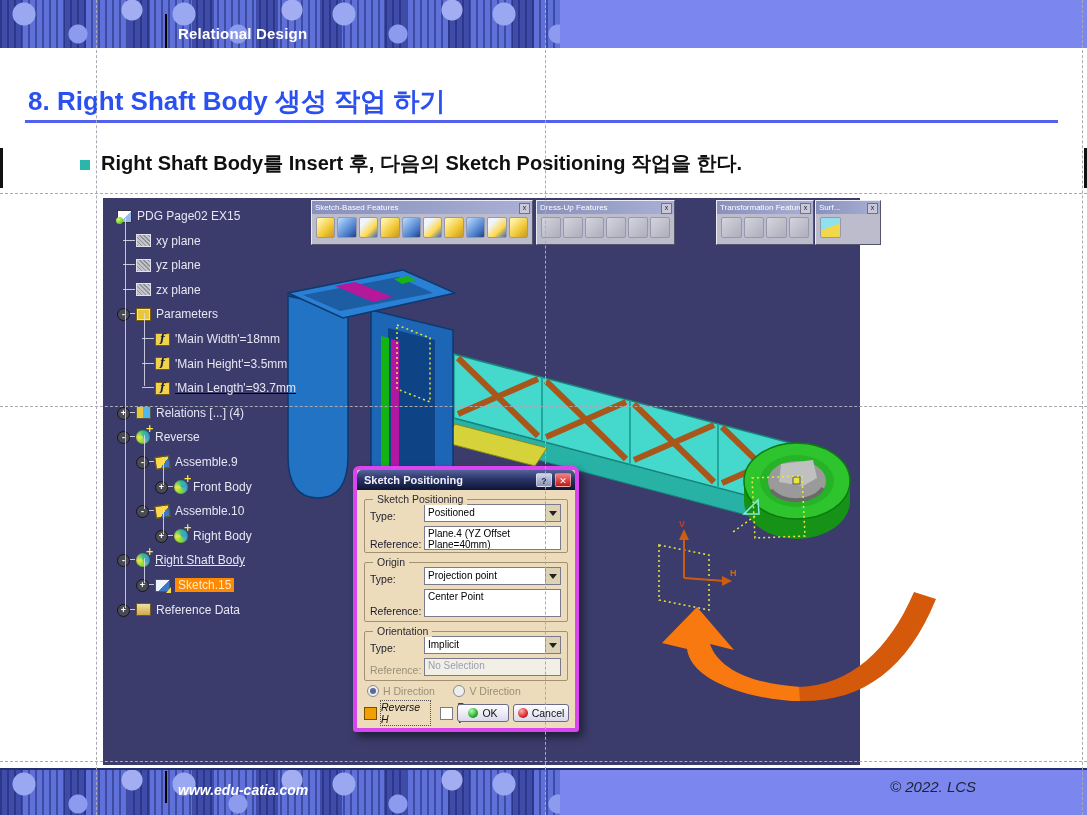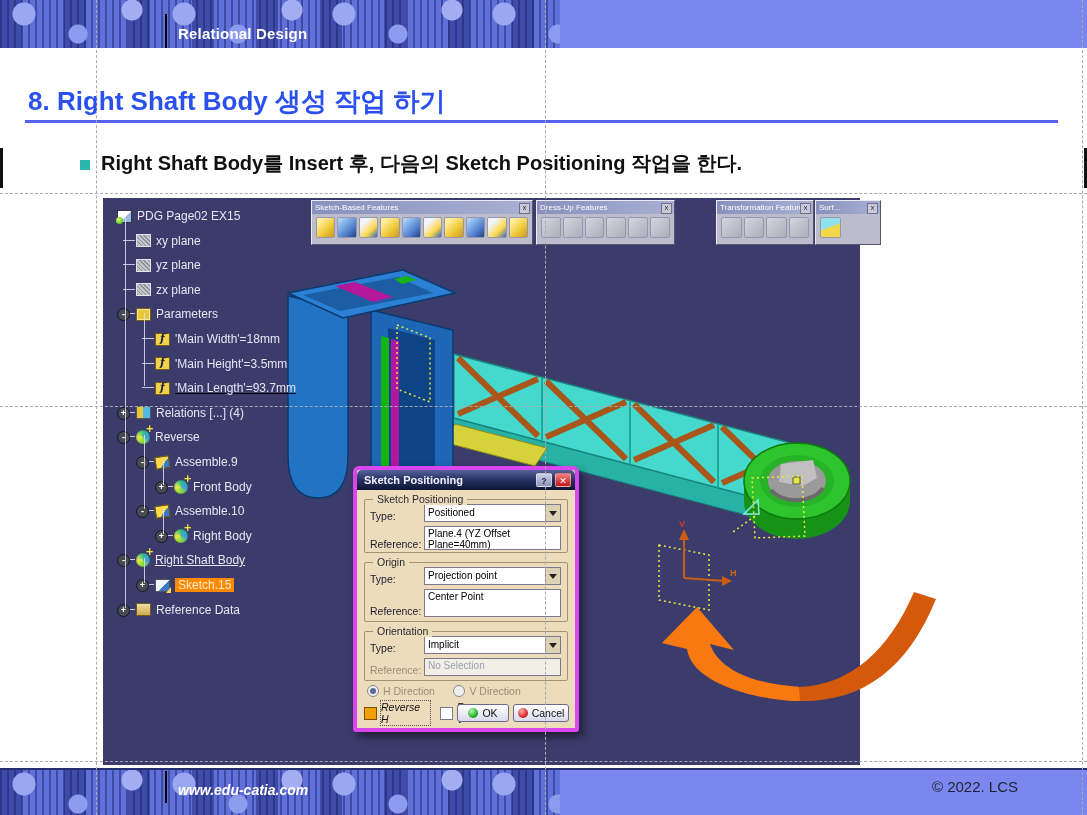--- a/index.html
+++ b/index.html
@@ -22,21 +22,21 @@
   .band-solid{background:#7b87ef;}
   .band-label{color:#ffffff;font-weight:bold;font-size:15px;letter-spacing:.2px;}
   .vbar{background:#000;}
 
   
   .slide-title{color:#2b50f0;font-weight:bold;font-size:26px;white-space:nowrap;}
   .title-underline{background:#5560ee;height:3px;}
   .bullet-sq{width:10px;height:10px;background:#2ab5ad;}
   .bullet-text{color:#101010;font-weight:bold;font-size:20px;white-space:nowrap;}
   .footer-url{color:#fff;font-weight:bold;font-size:14px;}
-  .footer-copy{color:#1c2430;font-size:15px;text-align:center;}
+  .footer-copy{color:#1c2430;font-size:15px;text-align:left;font-style:italic;}
 
   
   .vguide{border-left:1px dashed #a9a9b4;width:0;top:0;bottom:0;z-index:40;}
   .hguide{border-top:1px dashed #a9a9b4;height:0;left:0;right:0;z-index:40;}
   .tick{background:#111;z-index:41;}
 
   
   #catia{left:103px;top:198px;width:757px;height:567px;background:#3c3c6c;z-index:2;}
   #model{left:0;top:0;z-index:1;}
 

